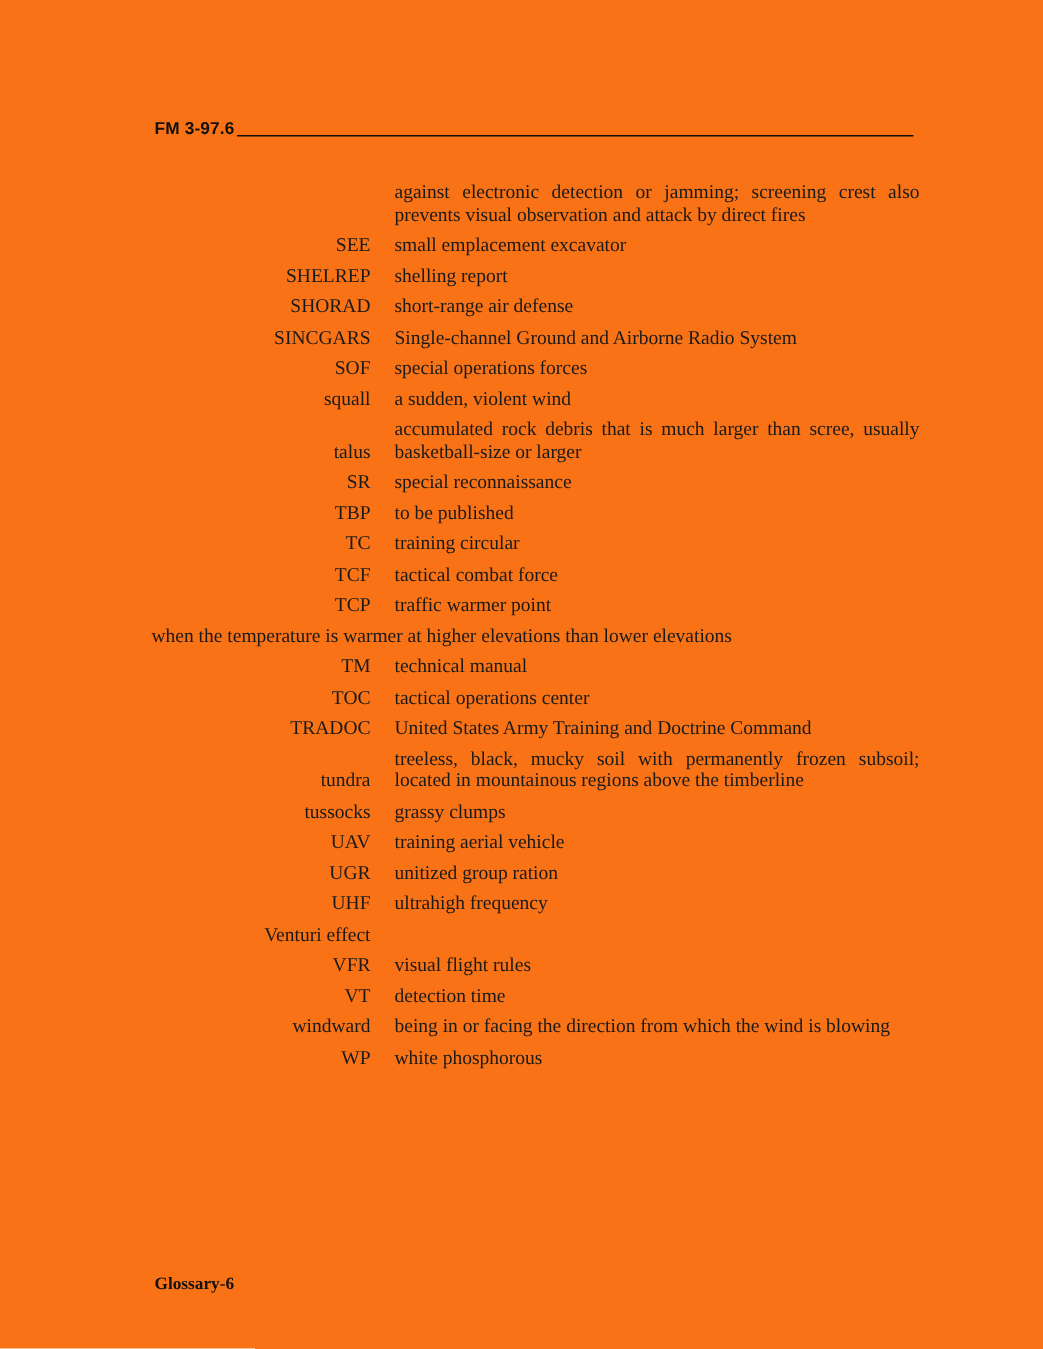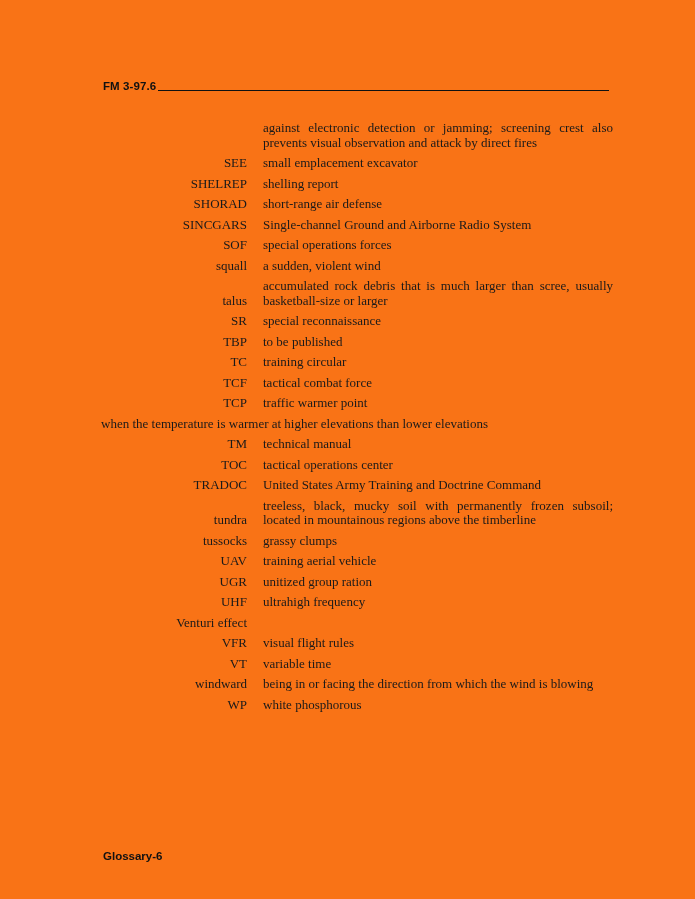--- a/index.html
+++ b/index.html
@@ -64,21 +64,21 @@
     flex: 1 1 auto;
     margin-left: 16px;
     text-align: justify;
     font-size: 13px;
     line-height: 14.5px;
   }
   .page-footer {
     position: absolute;
     left: 103px;
     top: 850px;
-    font-family: Liberation Sans, sans-serif;
+    font-family: Liberation Serif, serif;
     font-weight: bold;
     font-size: 11.5px;
     color: #111111;
   }
 </style>
 </head>
 <body>
 
 <div class="page">
 
@@ -177,21 +177,21 @@
       </div>
       <div class="entry">
         <div class="term">Venturi effect</div>
       </div>
       <div class="entry">
         <div class="term">VFR</div>
         <div class="def">visual flight rules</div>
       </div>
       <div class="entry">
         <div class="term">VT</div>
-        <div class="def">variable time</div>
+        <div class="def">detection time</div>
       </div>
       <div class="entry">
         <div class="term">windward</div>
         <div class="def">being in or facing the direction from which the wind is blowing</div>
       </div>
       <div class="entry">
         <div class="term">WP</div>
         <div class="def">white phosphorous</div>
       </div>
     </div>

